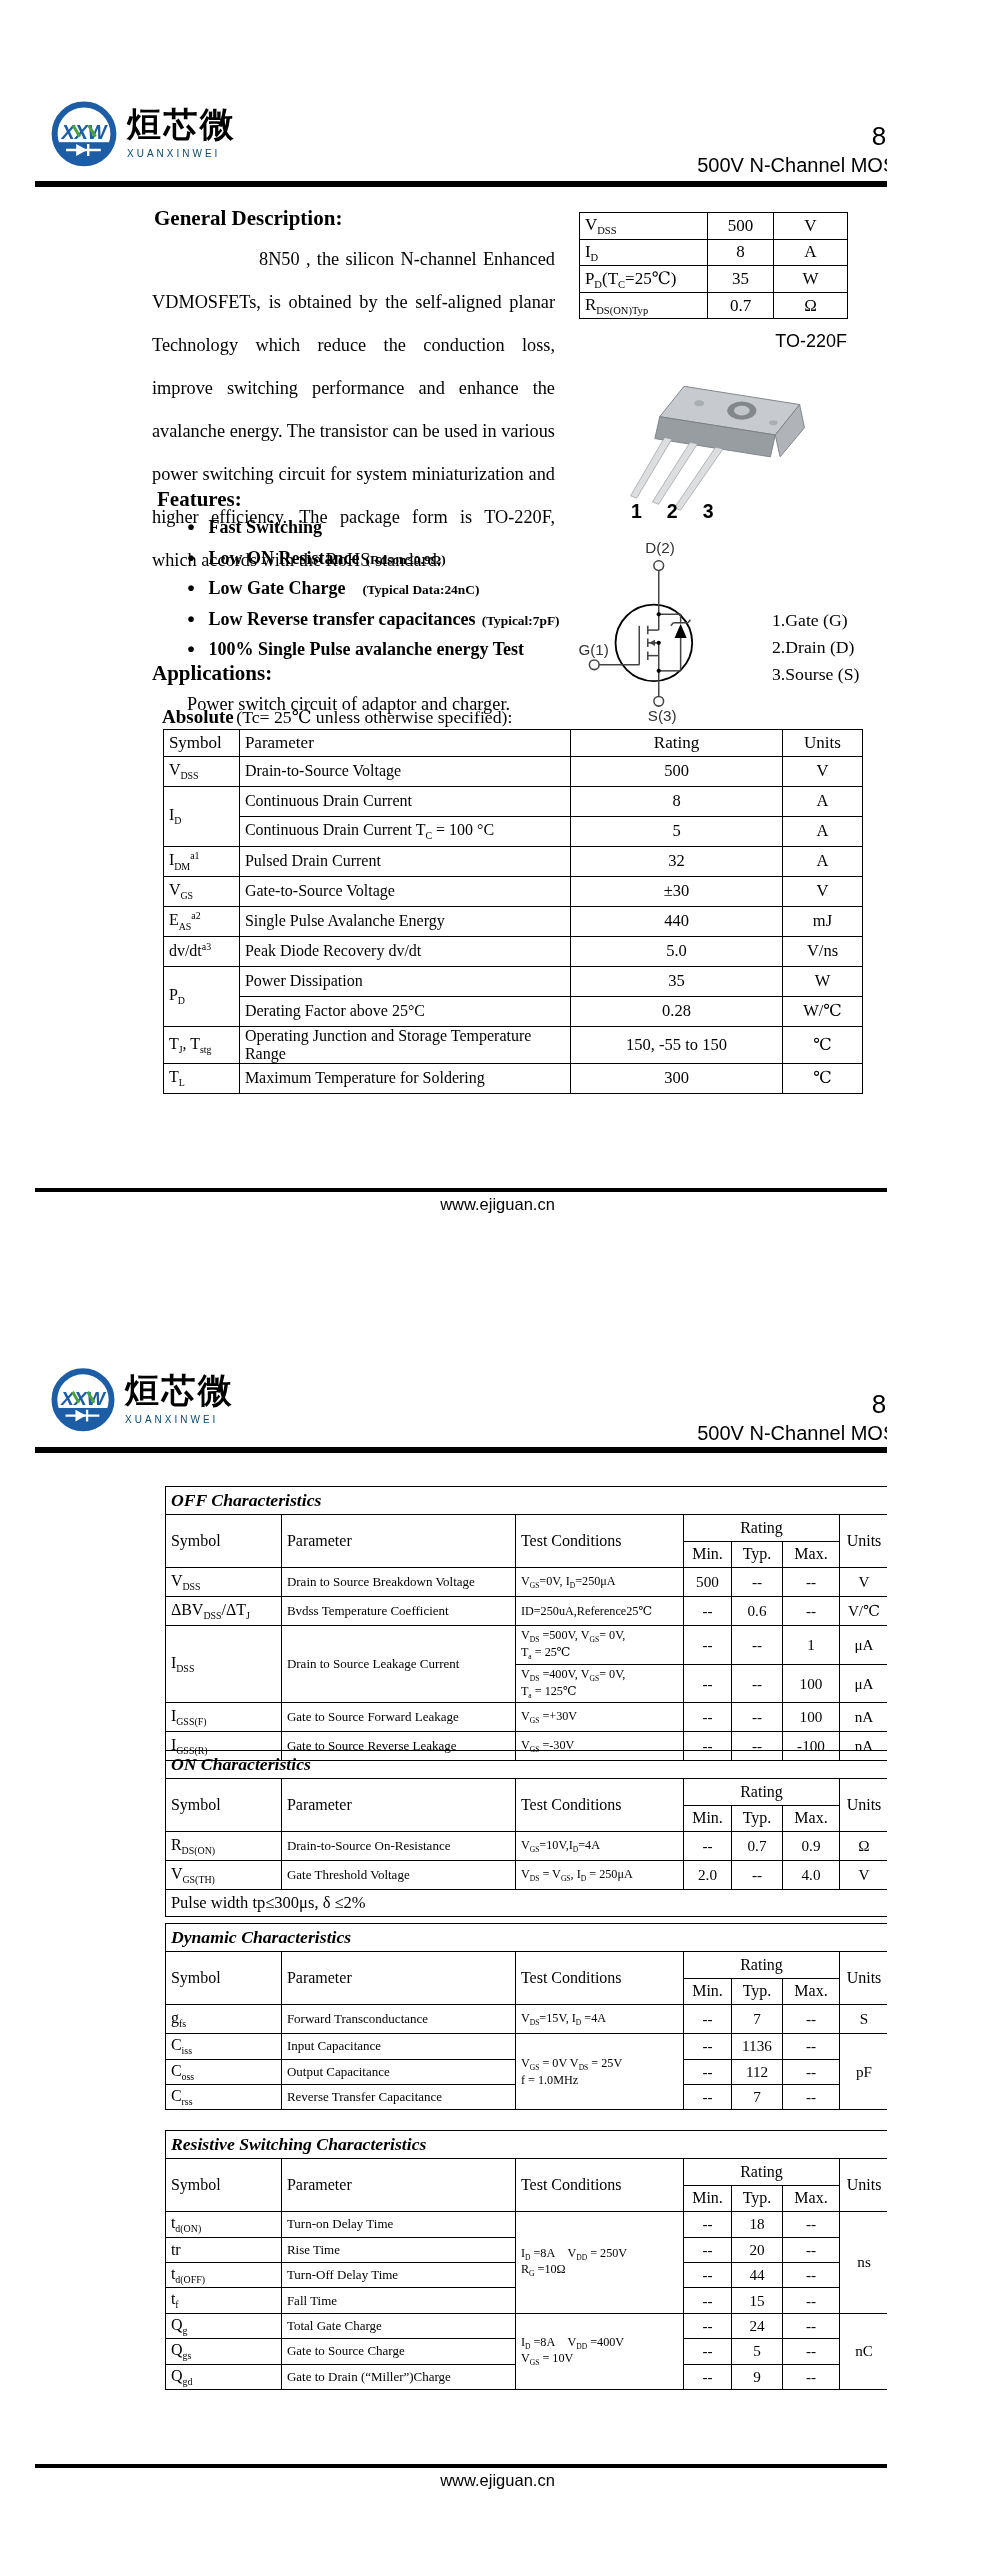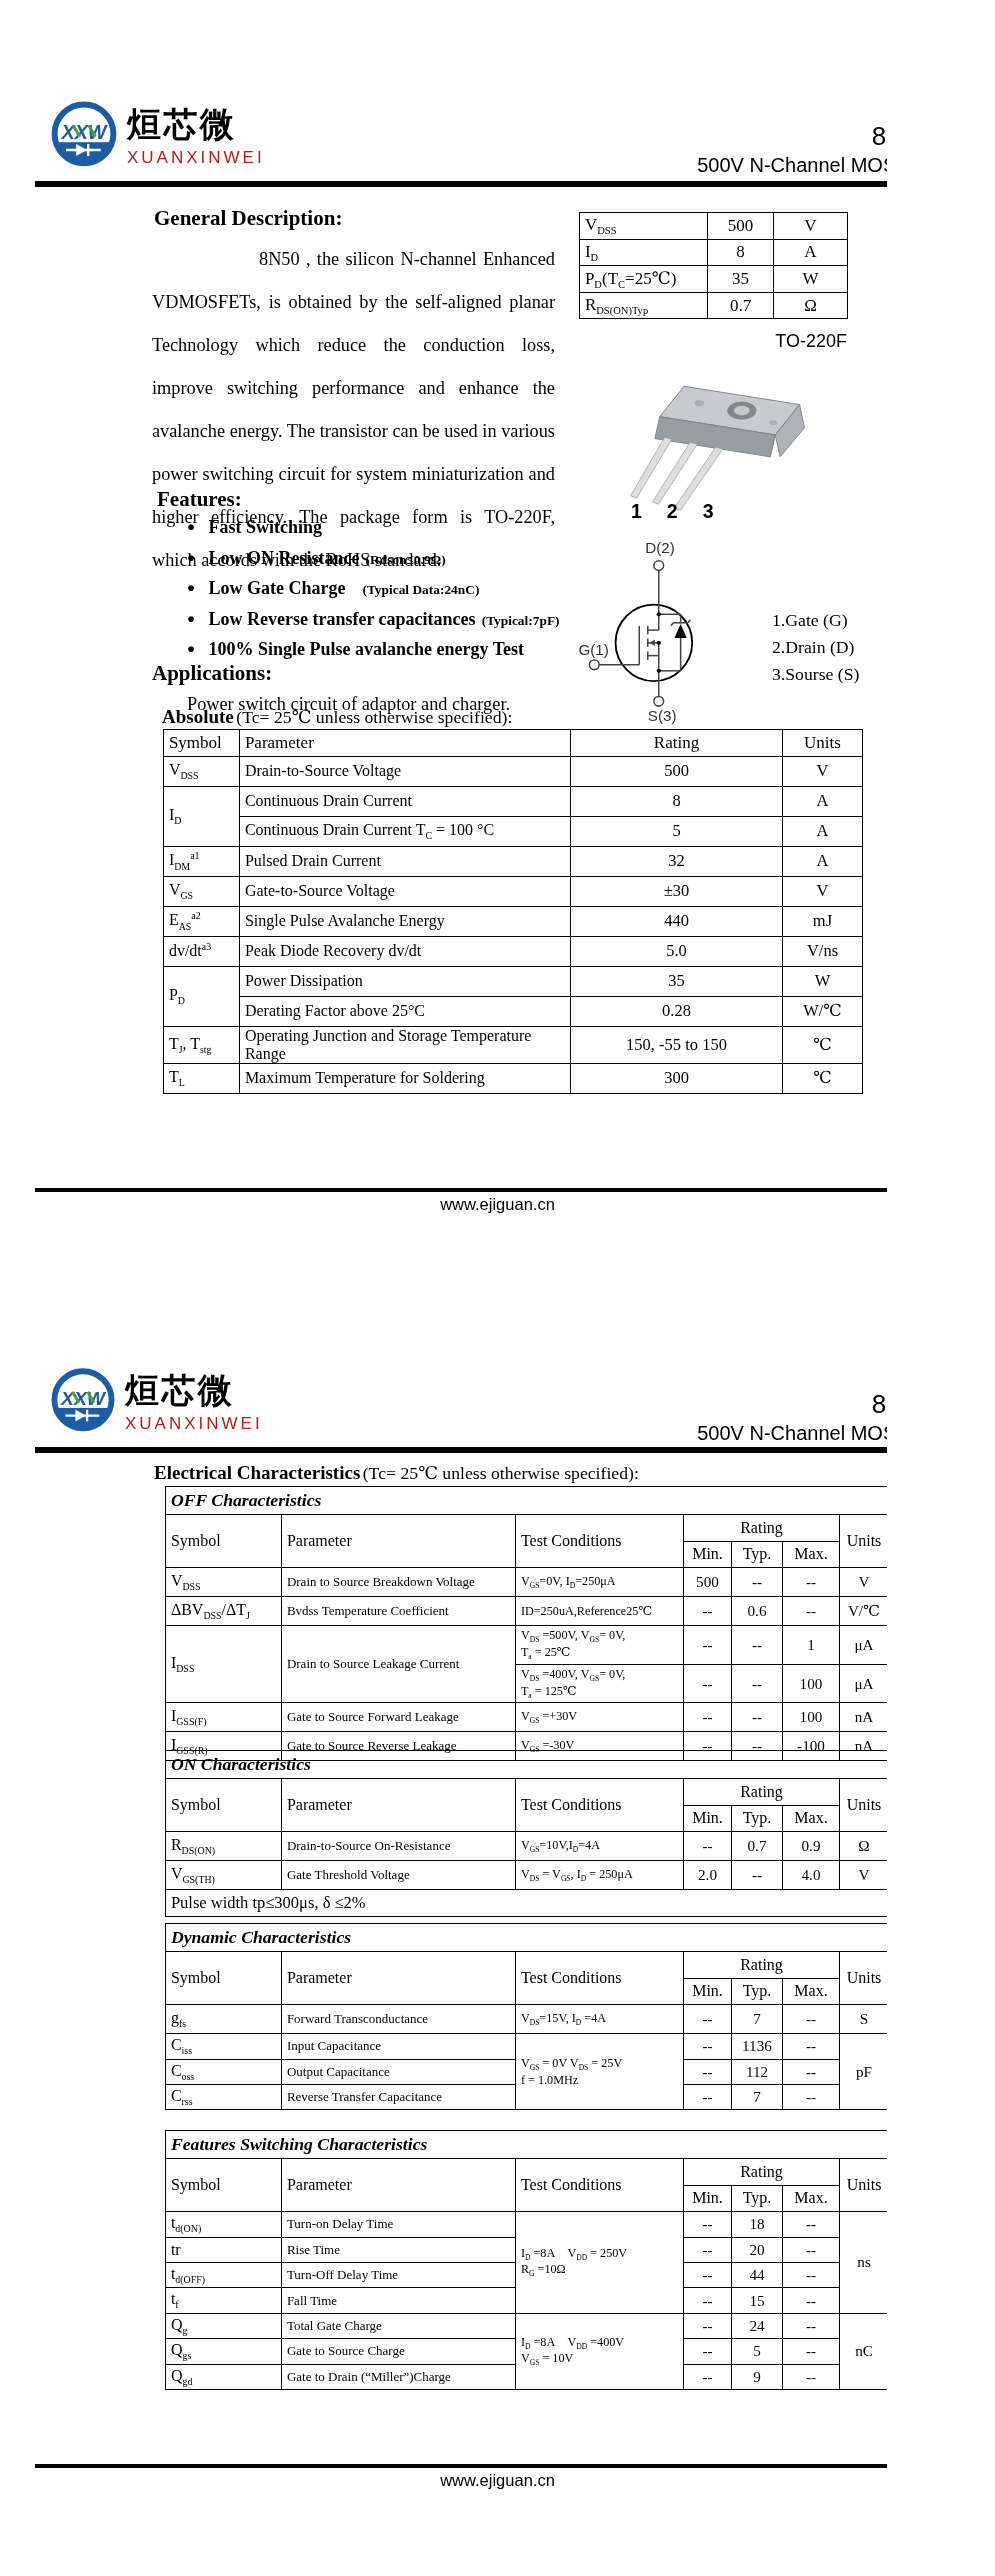--- a/index.html
+++ b/index.html
@@ -6,22 +6,22 @@
   .canvas{position:relative;width:995px;height:2576px;background:#fff;color:#000;
           font-family:"Liberation Serif","DejaVu Serif","DejaVu Sans",serif;}
   .page{position:absolute;left:0;width:887px;height:1288px;overflow:hidden;}
   #page1{top:0;} #page2{top:1288px;}
   .abs{position:absolute;}
   .rule{background:#000;}
 
   
   .logo-text .cn{font-family:"Liberation Sans","DejaVu Sans",sans-serif;font-weight:bold;
                  font-size:34px;line-height:1.05;letter-spacing:2.4px;}
-  .logo-text .en{font-family:"Liberation Sans","DejaVu Sans",sans-serif;font-size:17px;
-                 letter-spacing:3px;margin-top:4.9px;color:#b91c1c;}
+  .logo-text .en{font-family:"Liberation Sans","DejaVu Sans",sans-serif;font-size:10px;
+                 letter-spacing:3px;margin-top:4.9px;color:#0c4a6e;}
   .head-right{width:263px;text-align:right;font-family:"Liberation Sans","DejaVu Sans",sans-serif;}
   .head-right .part{font-size:26px;line-height:1.1;}
   .head-right .fam{font-size:20px;margin-top:3.7px;}
 
   h2.sec{margin:0;font-size:21px;font-weight:bold;}
   .gen-body{width:403px;font-size:18.3px;line-height:43px;text-align:justify;text-indent:107px;}
 
   
   table.t{border-collapse:collapse;table-layout:fixed;border:1.8px solid #000;}
   table.t td{border:1.2px solid #000;padding:0 4.9px;vertical-align:middle;overflow:hidden;}
@@ -317,24 +317,20 @@
     <div class="abs logo-text" style="left:125px;top:85px">
       <div class="cn">烜芯微</div>
       <div class="en">XUANXINWEI</div>
     </div>
     <div class="abs head-right" style="left:671px;top:102px">
       <div class="part">8N50</div>
       <div class="fam">500V N-Channel MOSFET</div>
     </div>
     <div class="abs rule" style="left:35px;top:159px;width:926px;height:5.5px"></div>
 
-    <div class="abs ech" style="left:154px;top:174px">
-      <span class="b">Electrical Characteristics</span>
-      <span class="r">(Tc= 25℃  unless otherwise specified):</span>
-    </div>
 
     <table class="abs t ec" style="left:165px;top:198px;width:722px">
       <colgroup>
           <col style="width:116px">
           <col style="width:234px">
           <col style="width:168px">
           <col style="width:48px">
           <col style="width:51px">
           <col style="width:57px">
           <col style="width:49px">
@@ -526,21 +522,21 @@
           <col style="width:116px">
           <col style="width:234px">
           <col style="width:168px">
           <col style="width:48px">
           <col style="width:51px">
           <col style="width:57px">
           <col style="width:49px">
         </colgroup>
       <tbody>
           <tr class="sect">
-        <td colspan="7">Features Switching Characteristics</td>
+        <td colspan="7">Resistive Switching Characteristics</td>
           </tr>
       <tr class="h">
         <td rowspan="2">Symbol</td>
         <td rowspan="2">Parameter</td>
         <td rowspan="2">Test Conditions</td>
         <td colspan="3" class="c">Rating</td>
         <td rowspan="2" class="c">Units</td>
           </tr>
       <tr class="h2">
         <td class="c">Min.</td>

